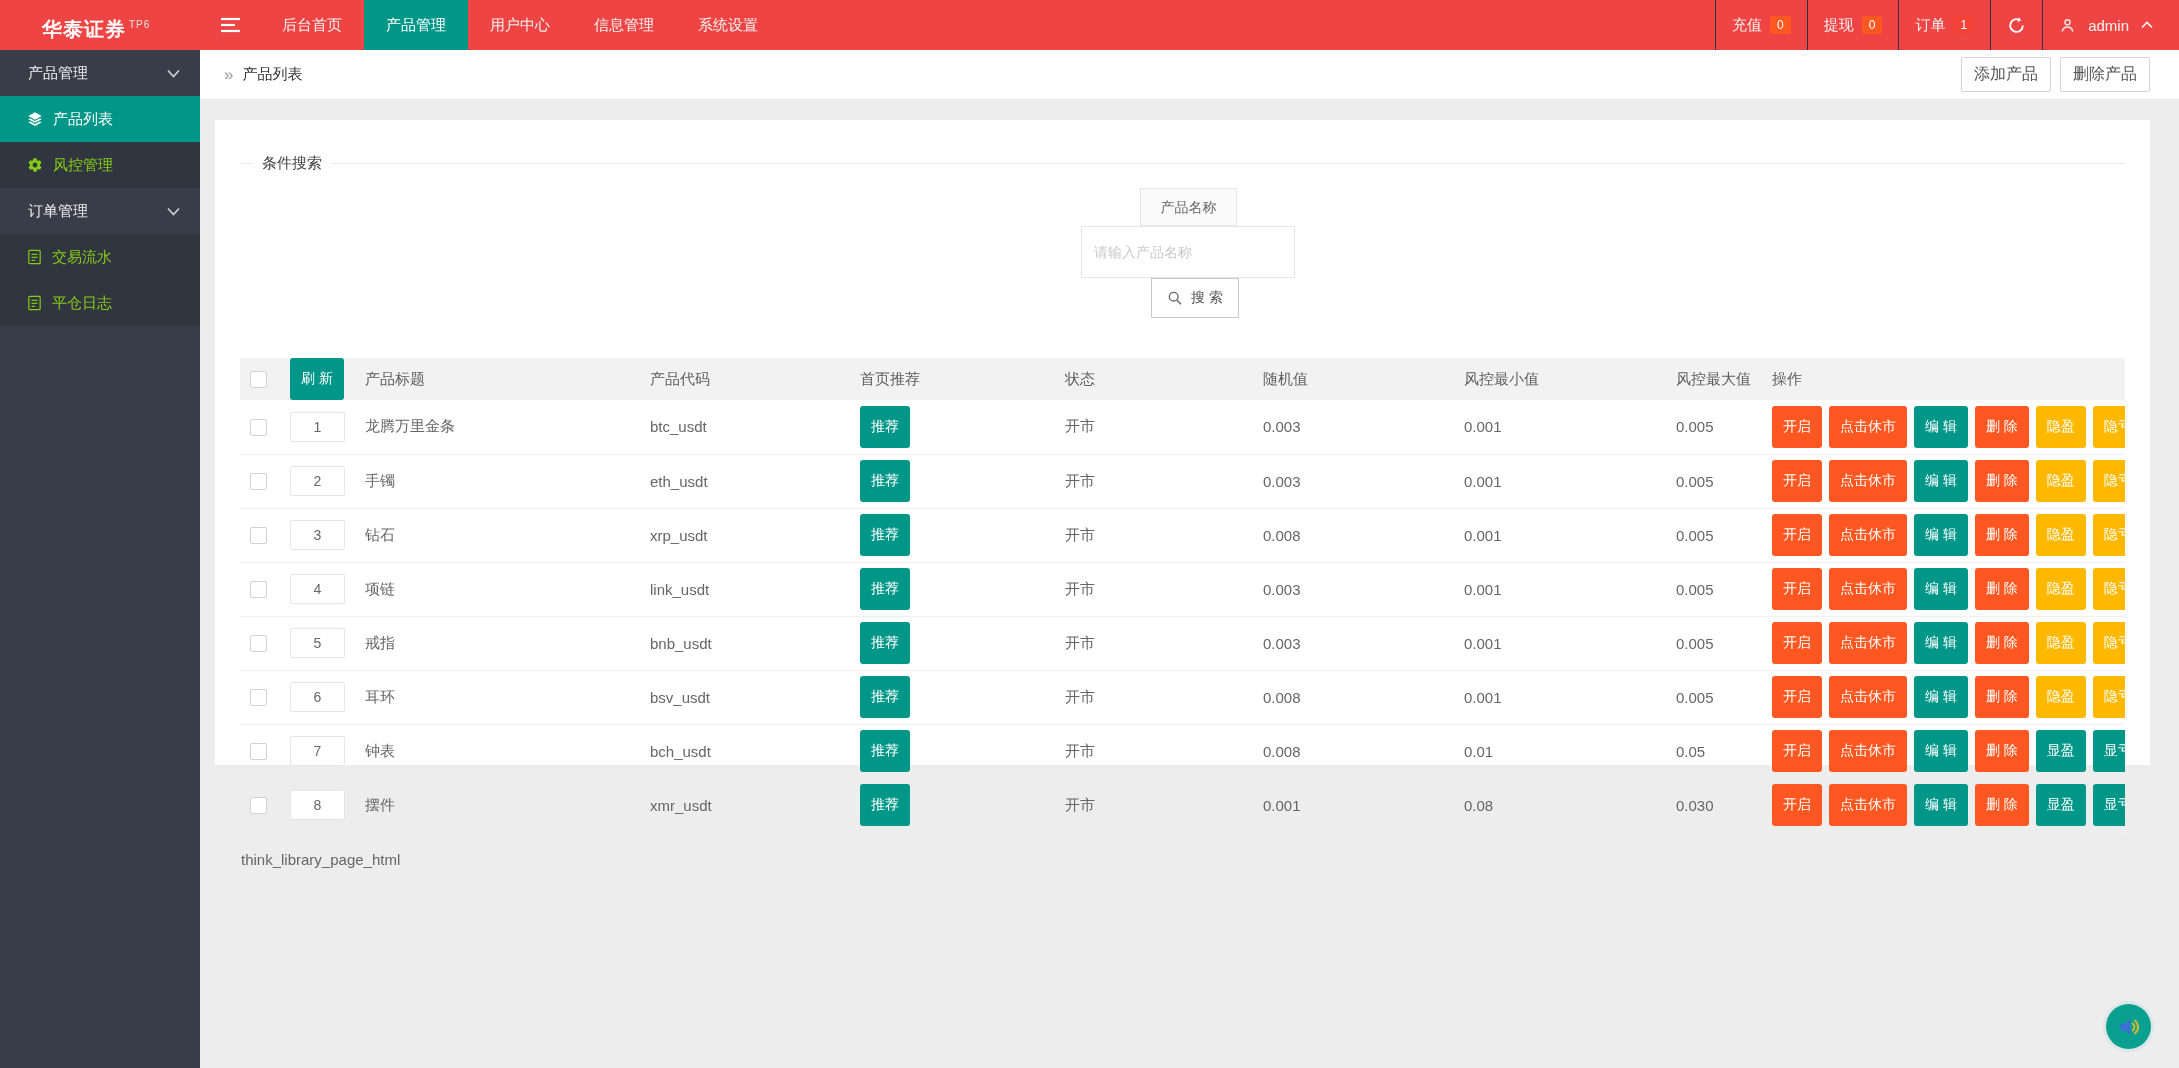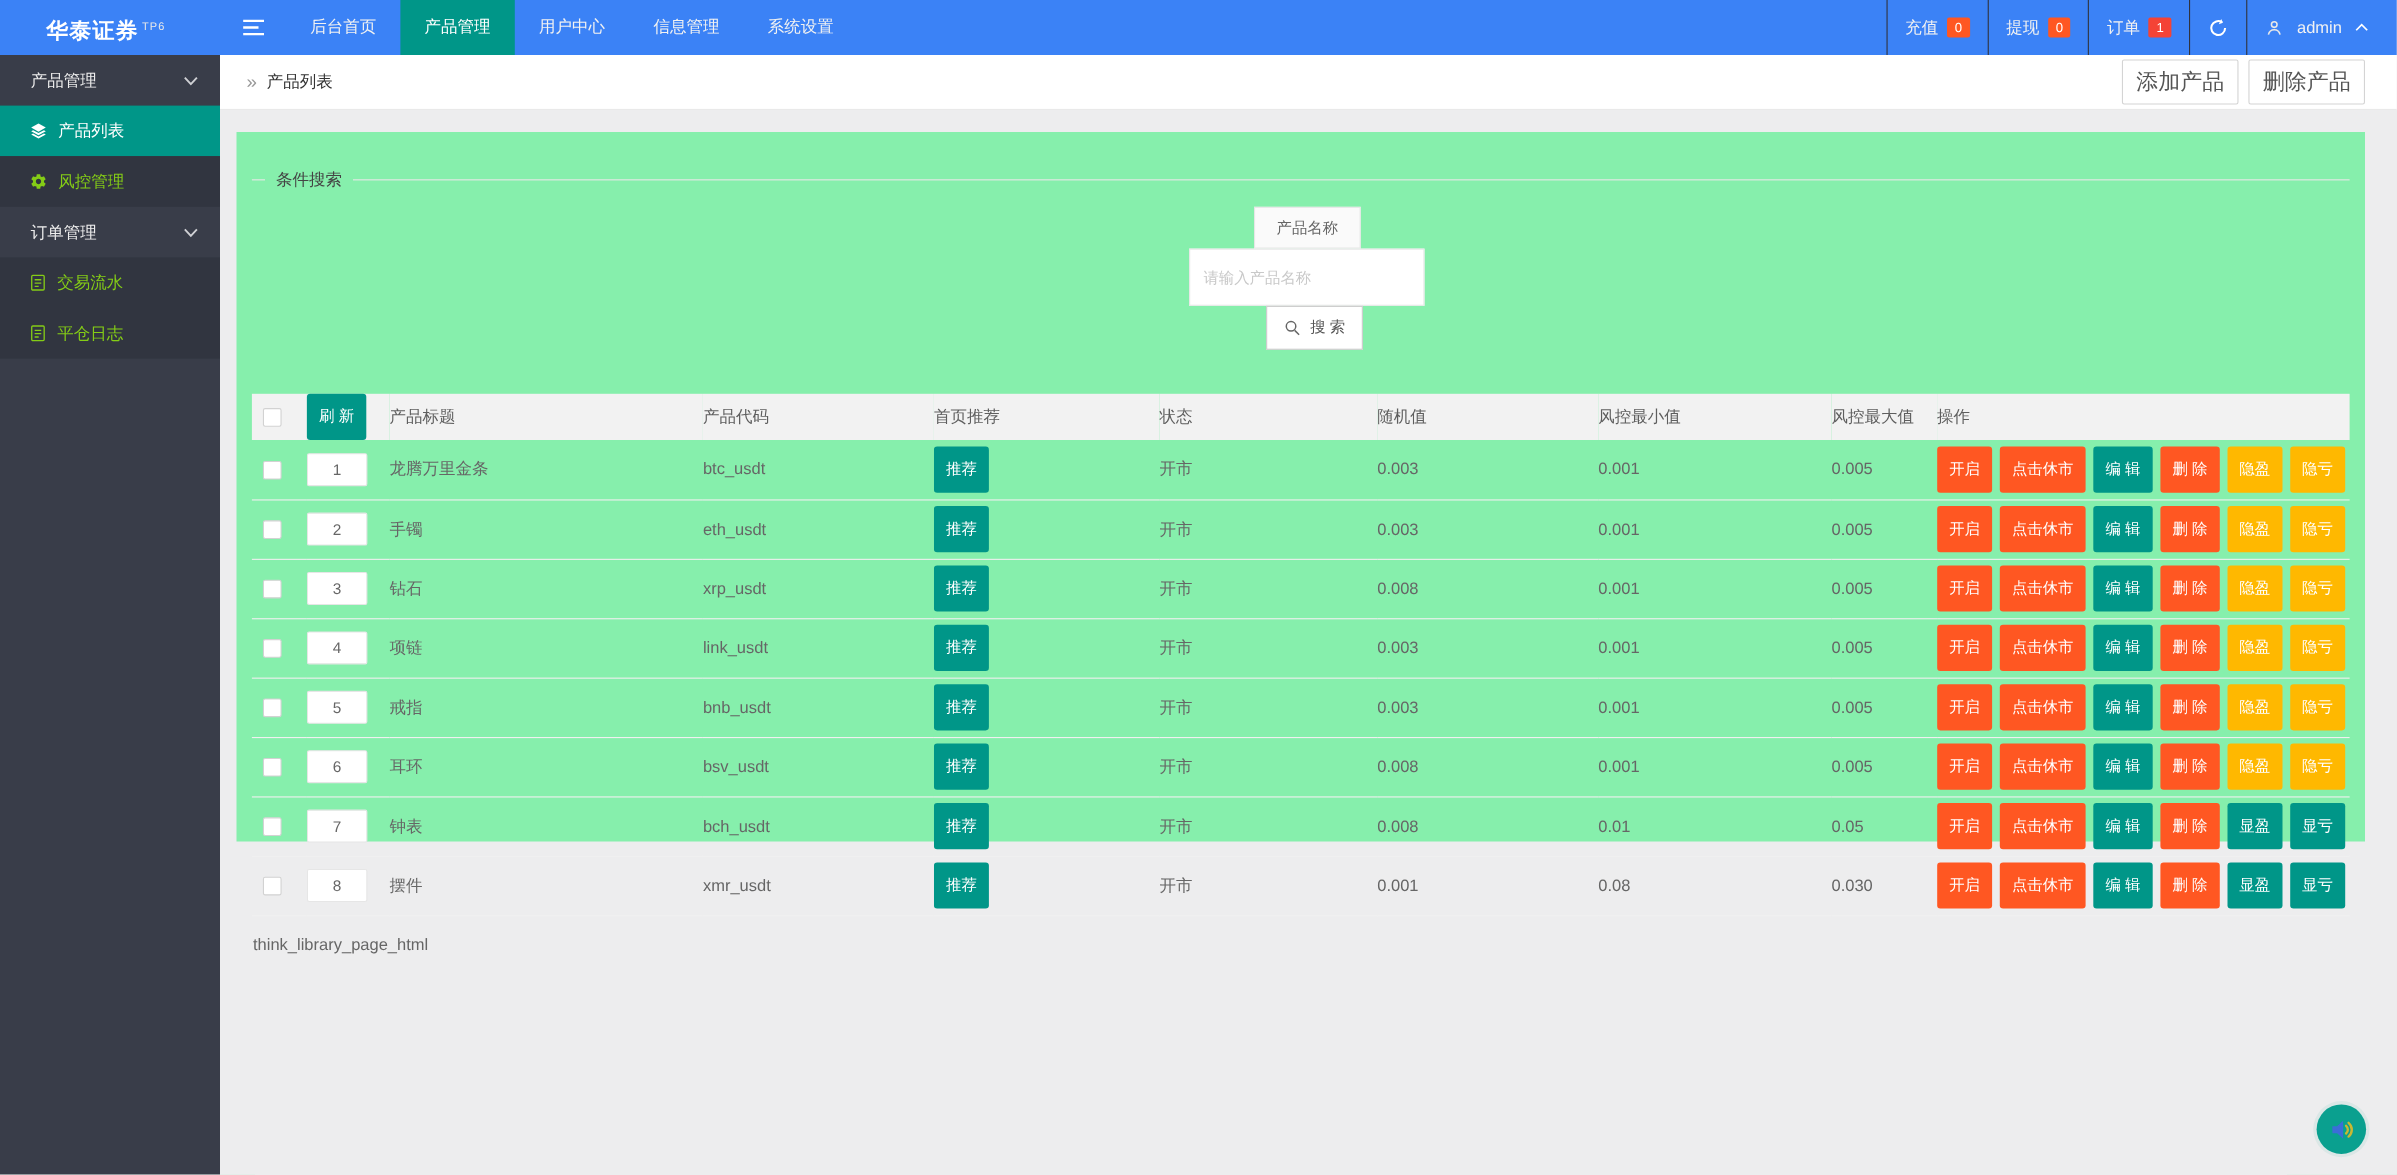--- a/index.html
+++ b/index.html
@@ -7,21 +7,21 @@
   body {
     font-family: "Liberation Sans", "DejaVu Sans", sans-serif;
     background: #ededee;
     overflow: hidden;
   }
   #app { position: relative; width: 2179px; height: 1068px; background: #ededee; overflow: hidden; }
 
   
   .navbar {
     position: absolute; top: 0; left: 0; right: 0; height: 50px;
-    background: #3b82f6; display: flex; align-items: stretch; z-index: 5;
+    background: #ef4444; display: flex; align-items: stretch; z-index: 5;
   }
   .logo {
     width: 200px; padding-left: 42px; line-height: 50px;
     color: #fff; font-size: 20px; font-weight: bold; letter-spacing: 1px;
     flex: none; white-space: nowrap;
   }
   .logo sup { font-size: 10px; font-weight: normal; margin-left: 3px; color: #e8e8e8; }
   .hamburger { width: 60px; display: flex; align-items: center; justify-content: center; cursor: pointer; flex: none; }
   .nav-menu { display: flex; align-items: stretch; }
   .nav-item {
@@ -62,29 +62,29 @@
   .crumb-bar {
     position: absolute; top: 50px; left: 200px; right: 0; height: 50px;
     background: #fff; display: flex; align-items: center;
     padding: 0 29px 0 24px; border-bottom: 1px solid #e9e9e9; z-index: 3;
   }
   .crumb-sep { color: #999; font-size: 17px; margin-right: 9px; }
   .crumb-title { color: #333; font-size: 15px; }
   .crumb-actions { margin-left: auto; display: flex; gap: 9px; }
   .ghost-btn {
     background: #fff; border: 1px solid #d4d4d4; border-radius: 2px;
-    padding: 6px 12px; font-size: 20px; color: #555; cursor: pointer;
+    padding: 6px 12px; font-size: 16px; color: #555; cursor: pointer;
     font-family: inherit;
   }
 
   
   .content { position: absolute; top: 100px; left: 200px; right: 0; bottom: 0; }
   .card {
-    margin: 20px 29px 0 15px; height: 645px; background: #86efac;
-    padding: 25px 14px 0; position: relative;
+    margin: 20px 29px 0 15px; height: 645px; background: #ffffff;
+    padding: 25px 25px 0; position: relative;
   }
   fieldset.search-set { border: none; border-top: 1px solid #e8e8e8; margin-top: 9px; }
   fieldset.search-set legend { margin-left: 12px; padding: 0 10px; font-size: 15px; color: #444; }
   .search-row { display: flex; align-items: center; margin: 15px 0 0 12px; flex-direction: column; }
   .form-label {
     width: 97px; height: 38px; line-height: 36px; text-align: center;
     background: #fafafa; border: 1px solid #e6e6e6; color: #666; font-size: 14px; flex: none;
   }
   .search-input {
     width: 214px; height: 52px; border: 1px solid #e6e6e6; margin-left: -1px;

